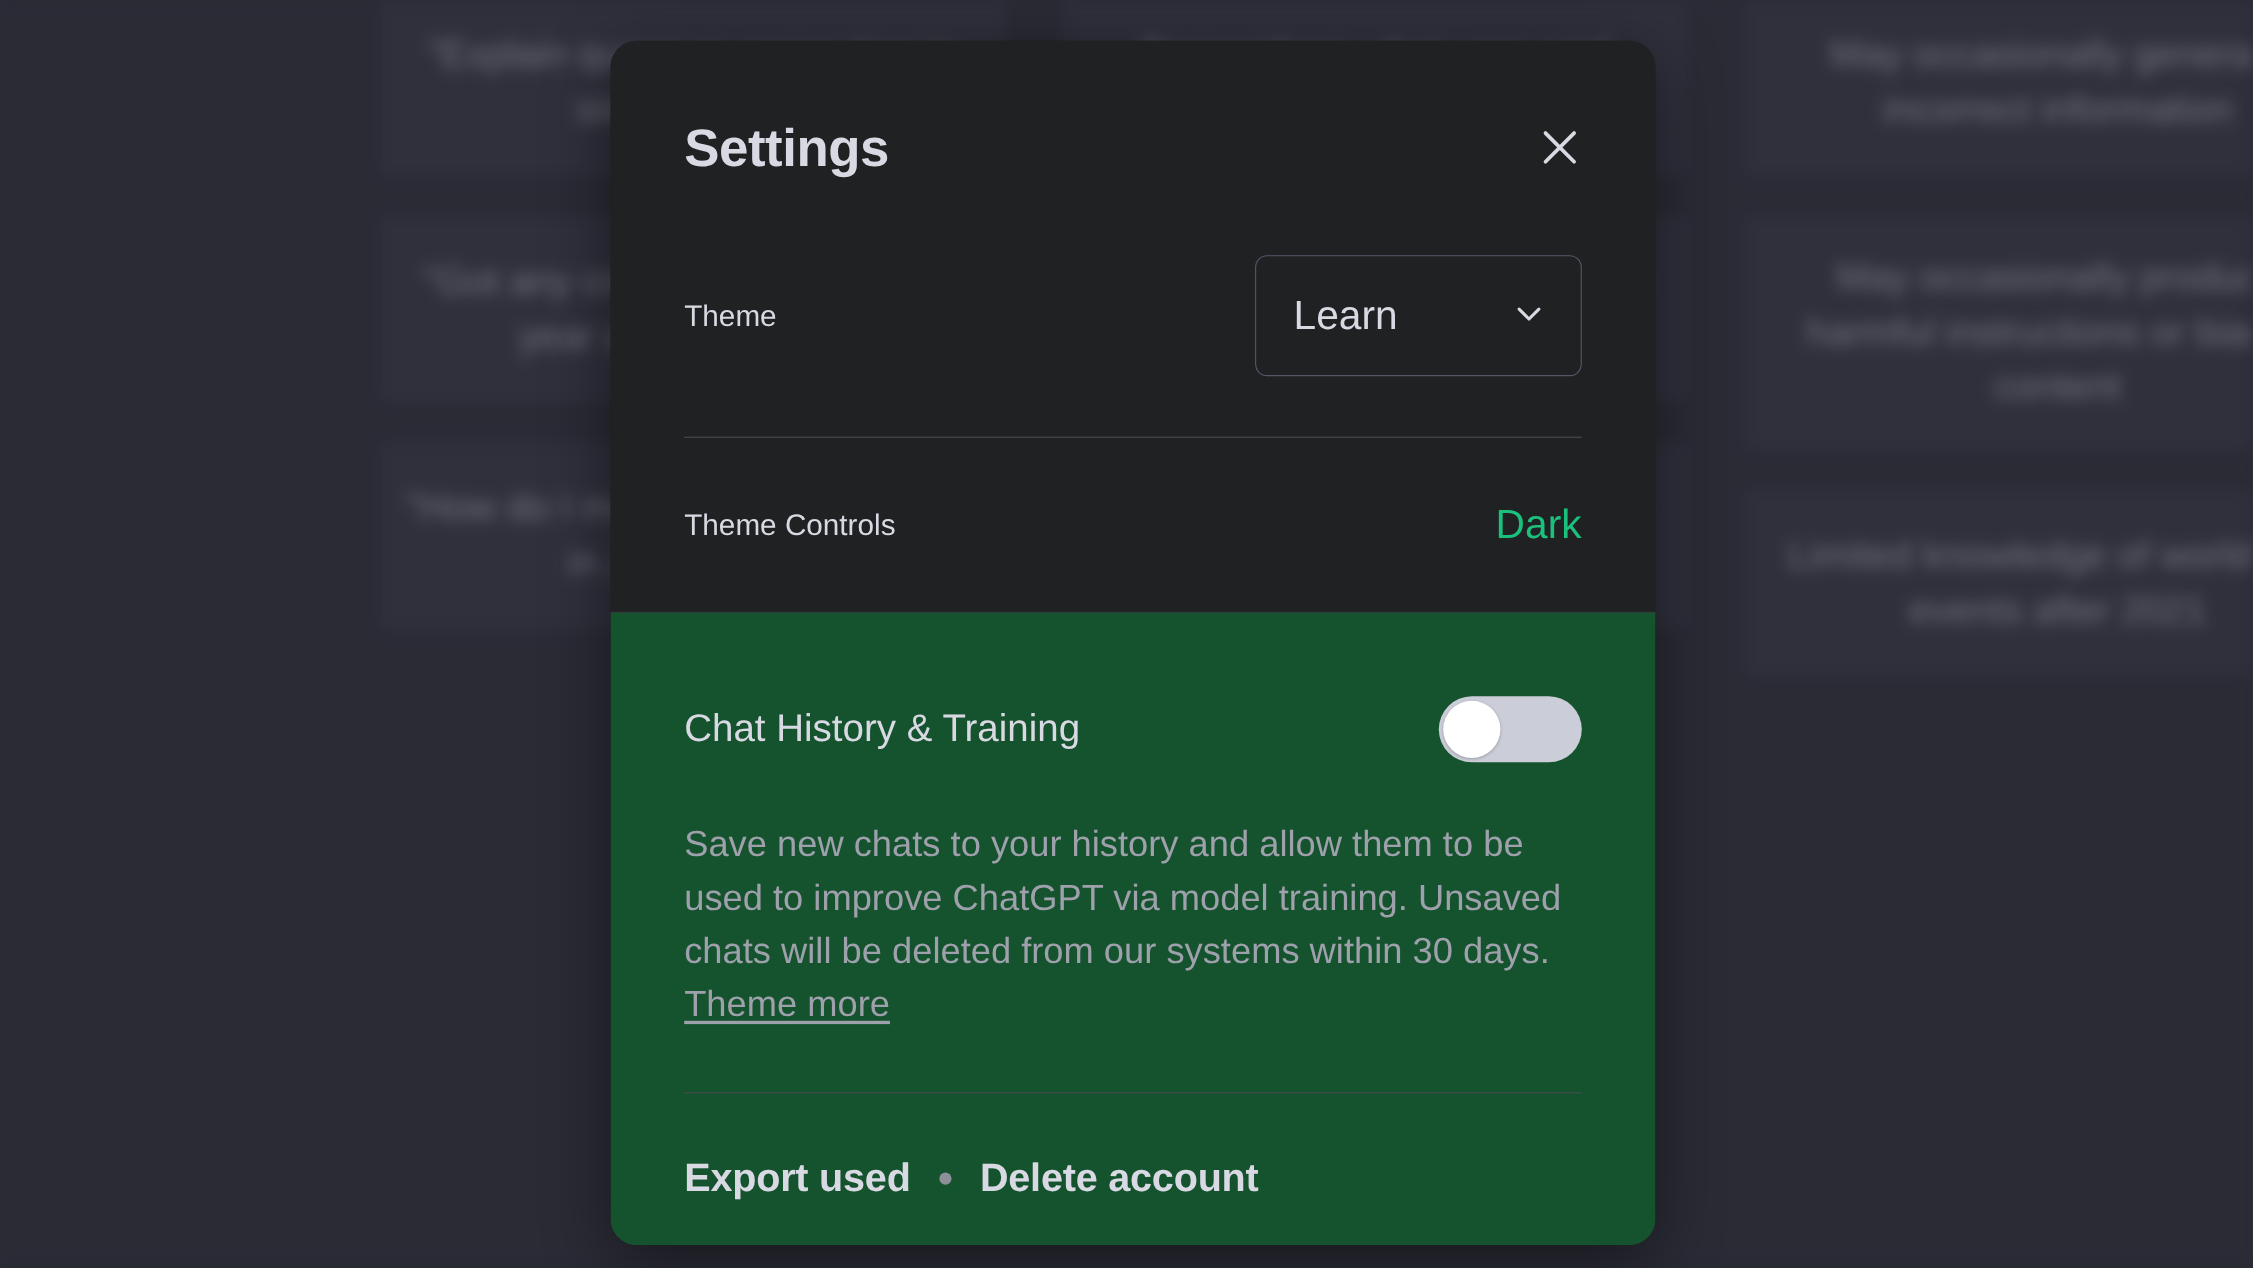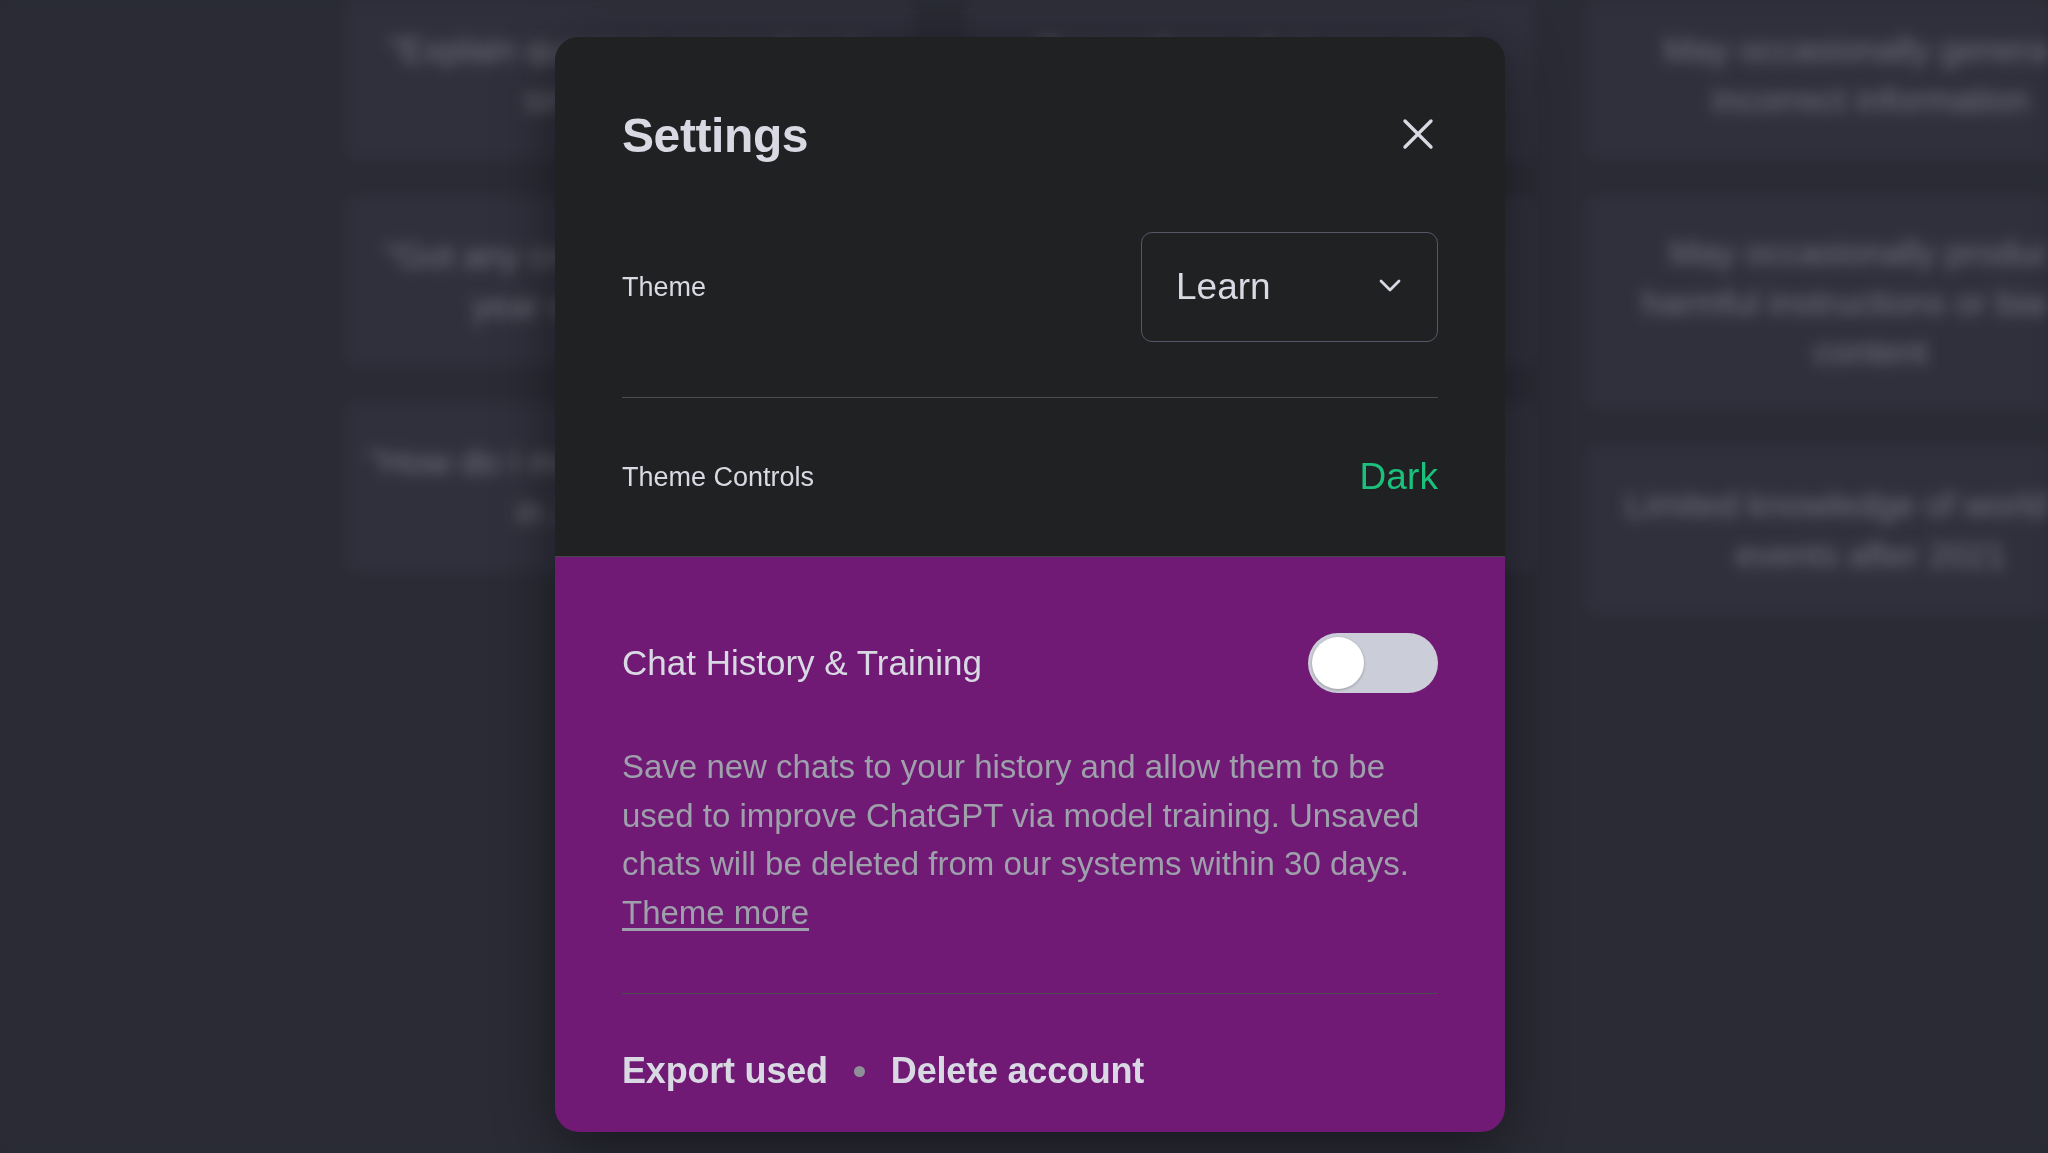--- a/index.html
+++ b/index.html
@@ -166,21 +166,21 @@
 
   
   .divider-full {
     height: 0;
     border-top: 1.6px solid #45474d;
     flex: 0 0 auto;
   }
 
   
   .panel-bottom {
-    background: #701a75;
+    background: #14532d;
     padding: 0 67px;
     flex: 1 1 auto;
   }
 
   .row-toggle { padding-top: 76px; }
 
   .toggle-label {
     font-size: 35px;
     color: #d9d9e3;
     font-weight: 400;

